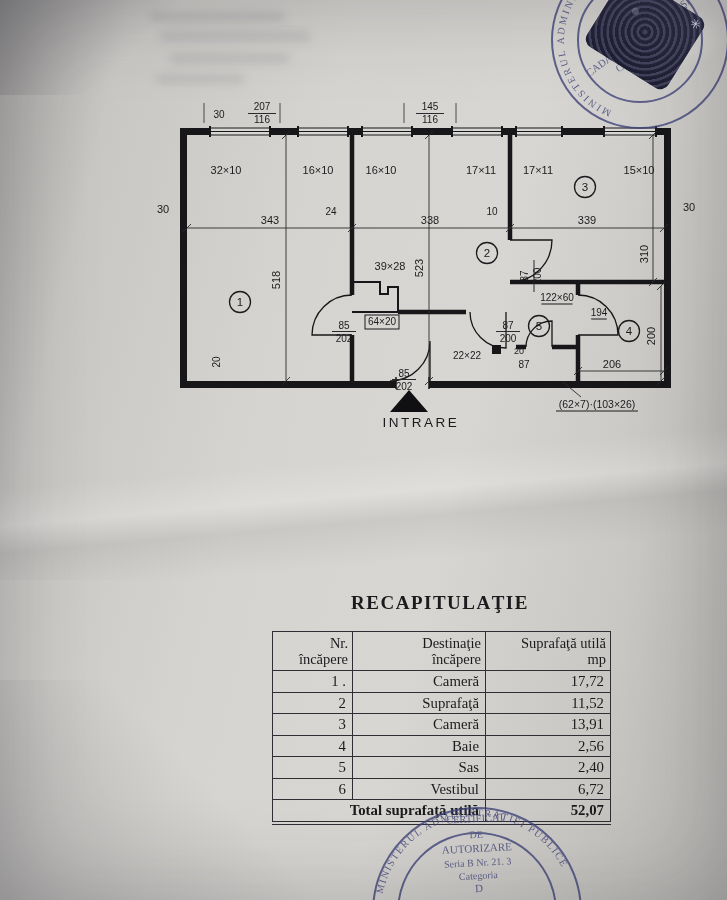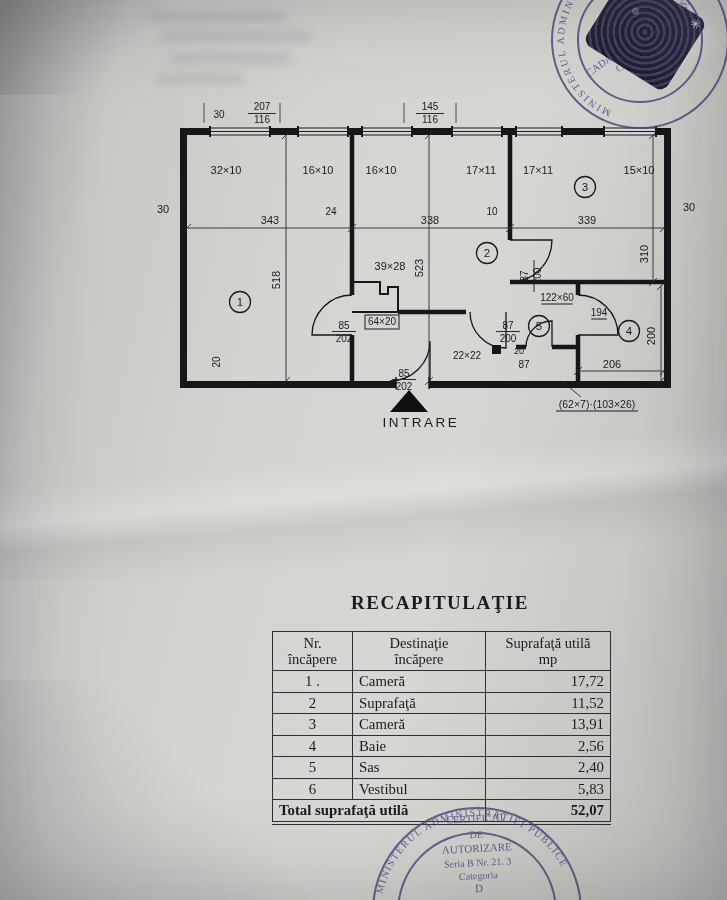--- a/index.html
+++ b/index.html
@@ -21,21 +21,21 @@
 
   #plan-svg{position:absolute;left:140px;top:90px;width:580px;height:350px;}
   #plan-svg text{font-family:"Liberation Sans",sans-serif;fill:var(--ink);}
 
   .heading{position:absolute;left:300px;top:592px;width:280px;text-align:center;
        font-size:19px;font-weight:600;letter-spacing:1.5px;}
 
   table.recap{position:absolute;left:272px;top:631px;border-collapse:collapse;
        font-family:"Liberation Serif",serif;color:var(--ink);
        border:1.6px solid #2e2e33;border-bottom:4px double #2e2e33;}
-  .recap td,.recap th{border:1.3px solid #2e2e33;}
+  .recap td,.recap th{border:1.3px solid #2e2e33;text-align:right;}
   .recap th{font-weight:normal;font-size:14.5px;line-height:1.12;padding:3px 4px;}
   .recap tbody td{font-size:14.8px;height:20.5px;padding:0 6px;}
   .c-num{text-align:center;}
   .c-dest{padding-left:8px;}
   .c-val{text-align:right;padding-right:16px;}
   .total-row td{font-weight:bold;font-size:15px;height:23px;margin-left:44px;}
 
   svg.stamp{position:absolute;opacity:.78;pointer-events:none;}
   svg.stamp .stamp-ring{fill:none;stroke:var(--stamp);stroke-width:2;}
   svg.stamp text{fill:var(--stamp);font-family:"Liberation Serif",serif;}
@@ -242,21 +242,21 @@
         <td class="c-val">2,56</td>
       </tr>
       <tr>
         <td class="c-num">5</td>
         <td class="c-dest">Sas</td>
         <td class="c-val">2,40</td>
       </tr>
       <tr>
         <td class="c-num">6</td>
         <td class="c-dest">Vestibul</td>
-        <td class="c-val">5,83</td>
+        <td class="c-val">6,72</td>
       </tr>
     </tbody>
   <tbody>
     <tr class="total-row">
       <td colspan="2" class="c-dest">Total suprafaţă utilă</td>
       <td class="c-val">52,07</td>
     </tr>
   </tbody>
 </table>
 

